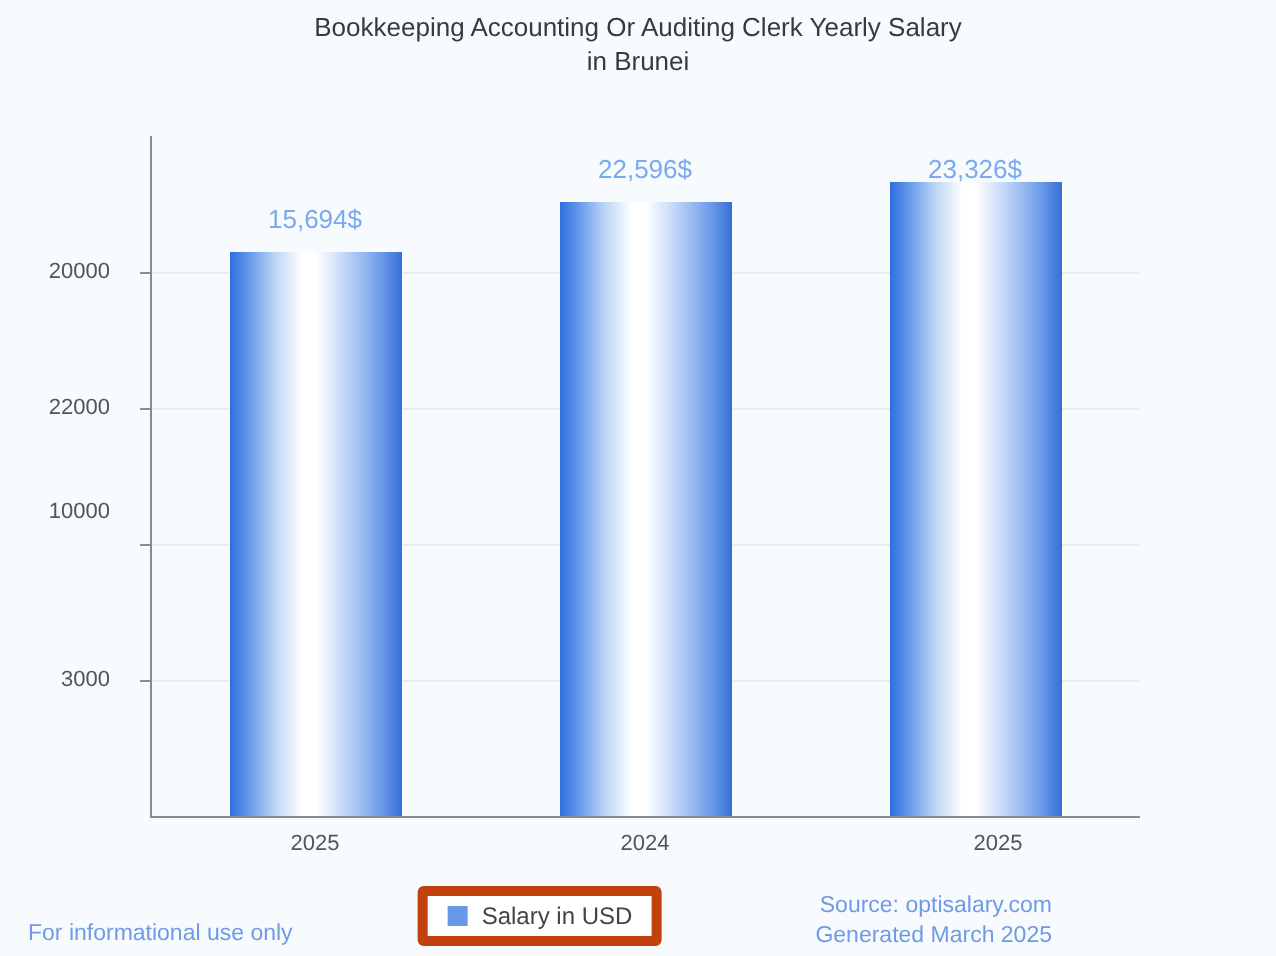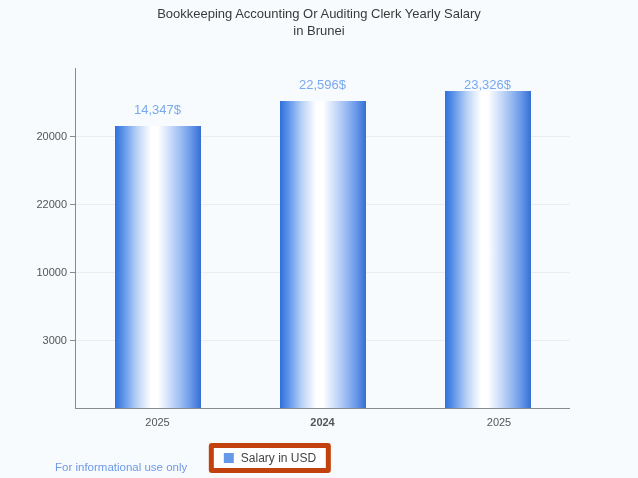--- a/index.html
+++ b/index.html
@@ -65,21 +65,21 @@
   .tick-mark {
     position: absolute;
     left: -5px;
     width: 5px;
     height: 1px;
     background: #8a8a8a;
   }
   .ytick-label {
     position: absolute;
     right: 100%;
-    margin-right: 8px;
+    margin-right: 20px;
     transform: translateY(-50%);
     font-size: 11px;
     color: #555;
     white-space: nowrap;
   }
   .xtick-label {
     position: absolute;
     top: 348px;
     transform: translateX(-50%);
     font-size: 11px;
@@ -131,21 +131,20 @@
     font-size: 12px;
     color: #444;
   }
   
   #footer-left {
     position: absolute;
     left: 14px;
     top: 461px;
     font-size: 11.5px;
     color: #6f9ae6;
-    margin-left: 41px;
   }
   #footer-right {
     position: absolute;
     right: 14px;
     top: 446px;
     text-align: right;
     font-size: 11.5px;
     color: #6f9ae6;
     line-height: 15px;
   }
@@ -160,43 +159,47 @@
 
   <div id="plot-area">
     <div class="axis-line-y"></div>
     <div class="axis-line-x"></div>
     <div id="gridlines">
         <div class="gridline" style="top: 272px;"></div>
         <div class="tick-mark" style="top: 272px;"></div>
         <div class="ytick-label" style="top: 272px;">3000</div>
         <div class="gridline" style="top: 204px;"></div>
         <div class="tick-mark" style="top: 204px;"></div>
-        <div class="ytick-label" style="top: 204px; text-align: center;">10000</div>
+        <div class="ytick-label" style="top: 188px; text-align: center;">10000</div>
         <div class="gridline" style="top: 136px;"></div>
         <div class="tick-mark" style="top: 136px;"></div>
         <div class="ytick-label" style="top: 136px;">22000</div>
         <div class="gridline" style="top: 68px;"></div>
         <div class="tick-mark" style="top: 68px;"></div>
         <div class="ytick-label" style="top: 68px;">20000</div>
       </div>
     <div id="bars">
         <div class="bar" style="left: 39.5px; width: 86px; height: 281.942px;"></div>
-        <div class="bar-value" style="left: 82.5px; top: 34.0584px;">14,347$</div>
+        <div class="bar-value" style="left: 82.5px; top: 34.0584px;">15,694$</div>
         <div class="bar" style="left: 204.5px; width: 86px; height: 307.306px;"></div>
         <div class="bar-value" style="left: 247.5px; top: 8.6944px;">22,596$</div>
         <div class="bar" style="left: 369.5px; width: 86px; height: 317.234px;"></div>
         <div class="bar-value" style="left: 412.5px; top: -1.2336px; margin-top: 10px;">23,326$</div>
       </div>
     <div id="xticks">
         <div class="xtick-label" style="left: 82.5px;">2025</div>
-        <div class="xtick-label" style="left: 247.5px; font-weight: bold;">2024</div>
+        <div class="xtick-label" style="left: 247.5px;">2024</div>
         <div class="xtick-label" style="left: 424px;">2025</div>
       </div>
   </div>
 
   <div id="legend">
     <span id="legend-swatch"></span>
     <span id="legend-label">Salary in USD</span>
   </div>
 
   <div id="footer-left">For informational use only</div>
+  <div id="footer-right">
+    <div>Source: optisalary.com</div>
+    <div>Generated March 2025</div>
+  </div>
 
 </div>
 
 </body></html>

